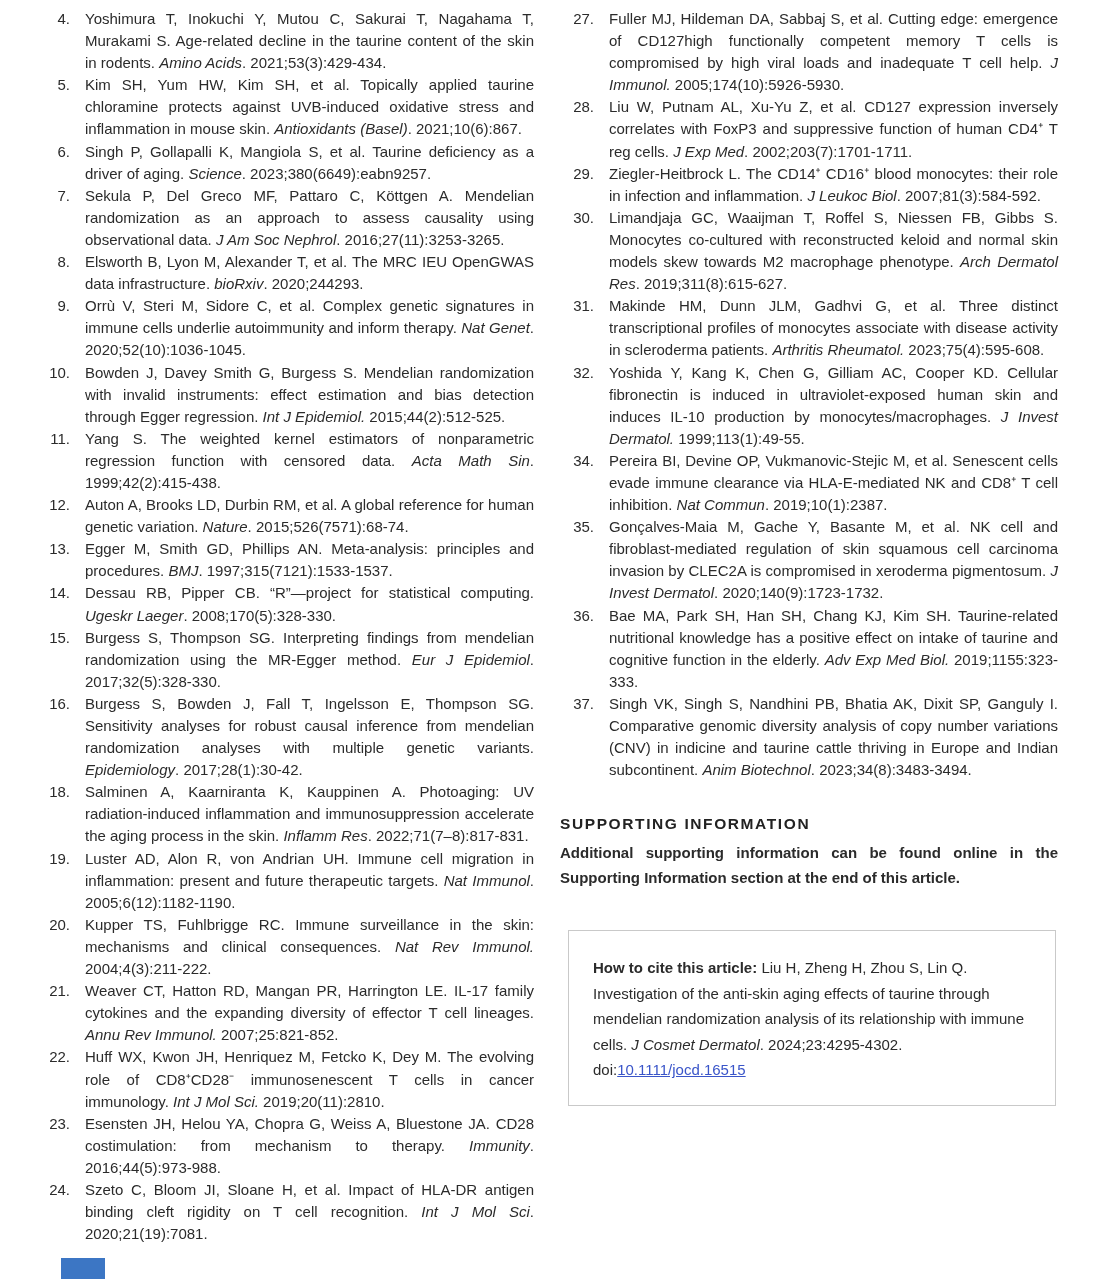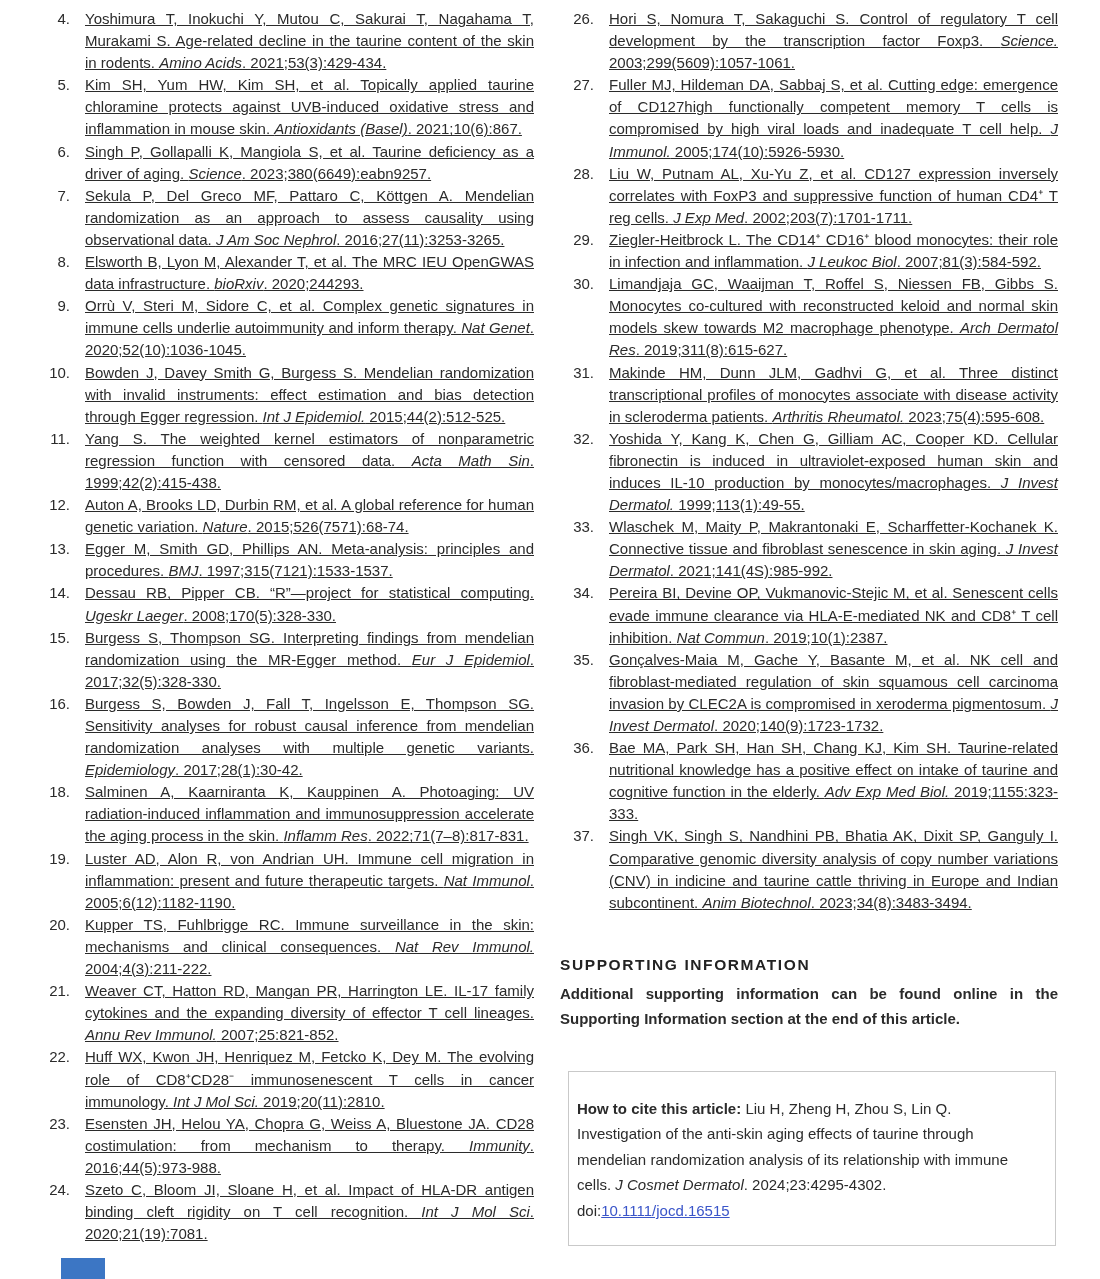--- a/index.html
+++ b/index.html
@@ -27,44 +27,43 @@
   .ref-num{
     width:34px;flex:0 0 34px;
     text-align:right;
     margin-right:15px;
   }
   .ref-body{
     flex:1;
     text-align:justify;
     text-justify:inter-word;
     hyphens:auto;
-    text-decoration:underline;
     -webkit-hyphens:auto;
   }
   .it{font-style:italic;}
   .bd{font-weight:bold;}
-  .supporting{margin-top:40px;}
+  .supporting{margin-top:32px;}
   .supp-heading{
     font-weight:bold;
     font-size:15.5px;
     letter-spacing:1.6px;
     color:#222222;
   }
   .supp-body{
     margin-top:5px;
     text-align:justify;
     line-height:25px;
     font-weight:bold;
   }
   .cite-box{
     margin-top:40px;
     margin-left:8px;
     margin-right:2px;
     border:1.5px solid var(--boxborder);
-    padding:24px 24px 22px 8px;
+    padding:24px 24px 22px 24px;
     line-height:25.5px;
   }
   .doi-link{
     color:var(--link);
     text-decoration:underline;
   }
   .corner-accent{
     position:absolute;
     left:61px;
     top:1258px;
@@ -156,24 +155,20 @@
           <div class="ref-body"><span>Esensten JH, Helou YA, Chopra G, Weiss A, Bluestone JA. CD28 costimulation: from mechanism to therapy. </span><span class="it">Immunity</span><span>. 2016;44(5):973-988.</span></div>
         </div>
         <div class="ref">
           <div class="ref-num">24.</div>
           <div class="ref-body"><span>Szeto C, Bloom JI, Sloane H, et al. Impact of HLA-DR antigen binding cleft rigidity on T cell recognition. </span><span class="it">Int J Mol Sci</span><span>. 2020;21(19):7081.</span></div>
         </div>
       </div>
     <div class="col">
       <div>
           <div class="ref">
-            <div class="ref-num">26.</div>
-            <div class="ref-body"><span>Hori S, Nomura T, Sakaguchi S. Control of regulatory T cell development by the transcription factor Foxp3. </span><span class="it">Science.</span><span> 2003;299(5609):1057-1061.</span></div>
-          </div>
-          <div class="ref">
             <div class="ref-num">27.</div>
             <div class="ref-body"><span>Fuller MJ, Hildeman DA, Sabbaj S, et al. Cutting edge: emergence of CD127high functionally competent memory T cells is compromised by high viral loads and inadequate T cell help. </span><span class="it">J Immunol.</span><span> 2005;174(10):5926-5930.</span></div>
           </div>
           <div class="ref">
             <div class="ref-num">28.</div>
             <div class="ref-body"><span>Liu W, Putnam AL, Xu-Yu Z, et al. CD127 expression inversely correlates with FoxP3 and suppressive function of human CD4⁺ T reg cells. </span><span class="it">J Exp Med</span><span>. 2002;203(7):1701-1711.</span></div>
           </div>
           <div class="ref">
             <div class="ref-num">29.</div>
             <div class="ref-body"><span>Ziegler-Heitbrock L. The CD14⁺ CD16⁺ blood monocytes: their role in infection and inflammation. </span><span class="it">J Leukoc Biol</span><span>. 2007;81(3):584-592.</span></div>
@@ -182,24 +177,20 @@
             <div class="ref-num">30.</div>
             <div class="ref-body"><span>Limandjaja GC, Waaijman T, Roffel S, Niessen FB, Gibbs S. Monocytes co-cultured with reconstructed keloid and normal skin models skew towards M2 macrophage phenotype. </span><span class="it">Arch Dermatol Res</span><span>. 2019;311(8):615-627.</span></div>
           </div>
           <div class="ref">
             <div class="ref-num">31.</div>
             <div class="ref-body"><span>Makinde HM, Dunn JLM, Gadhvi G, et al. Three distinct transcriptional profiles of monocytes associate with disease activity in scleroderma patients. </span><span class="it">Arthritis Rheumatol.</span><span> 2023;75(4):595-608.</span></div>
           </div>
           <div class="ref">
             <div class="ref-num">32.</div>
             <div class="ref-body"><span>Yoshida Y, Kang K, Chen G, Gilliam AC, Cooper KD. Cellular fibronectin is induced in ultraviolet-exposed human skin and induces IL-10 production by monocytes/macrophages. </span><span class="it">J Invest Dermatol.</span><span> 1999;113(1):49-55.</span></div>
-          </div>
-          <div class="ref">
-            <div class="ref-num">33.</div>
-            <div class="ref-body"><span>Wlaschek M, Maity P, Makrantonaki E, Scharffetter-Kochanek K. Connective tissue and fibroblast senescence in skin aging. </span><span class="it">J Invest Dermatol</span><span>. 2021;141(4S):985-992.</span></div>
           </div>
           <div class="ref">
             <div class="ref-num">34.</div>
             <div class="ref-body"><span>Pereira BI, Devine OP, Vukmanovic-Stejic M, et al. Senescent cells evade immune clearance via HLA-E-mediated NK and CD8⁺ T cell inhibition. </span><span class="it">Nat Commun</span><span>. 2019;10(1):2387.</span></div>
           </div>
           <div class="ref">
             <div class="ref-num">35.</div>
             <div class="ref-body"><span>Gonçalves-Maia M, Gache Y, Basante M, et al. NK cell and fibroblast-mediated regulation of skin squamous cell carcinoma invasion by CLEC2A is compromised in xeroderma pigmentosum. </span><span class="it">J Invest Dermatol</span><span>. 2020;140(9):1723-1732.</span></div>
           </div>
           <div class="ref">

